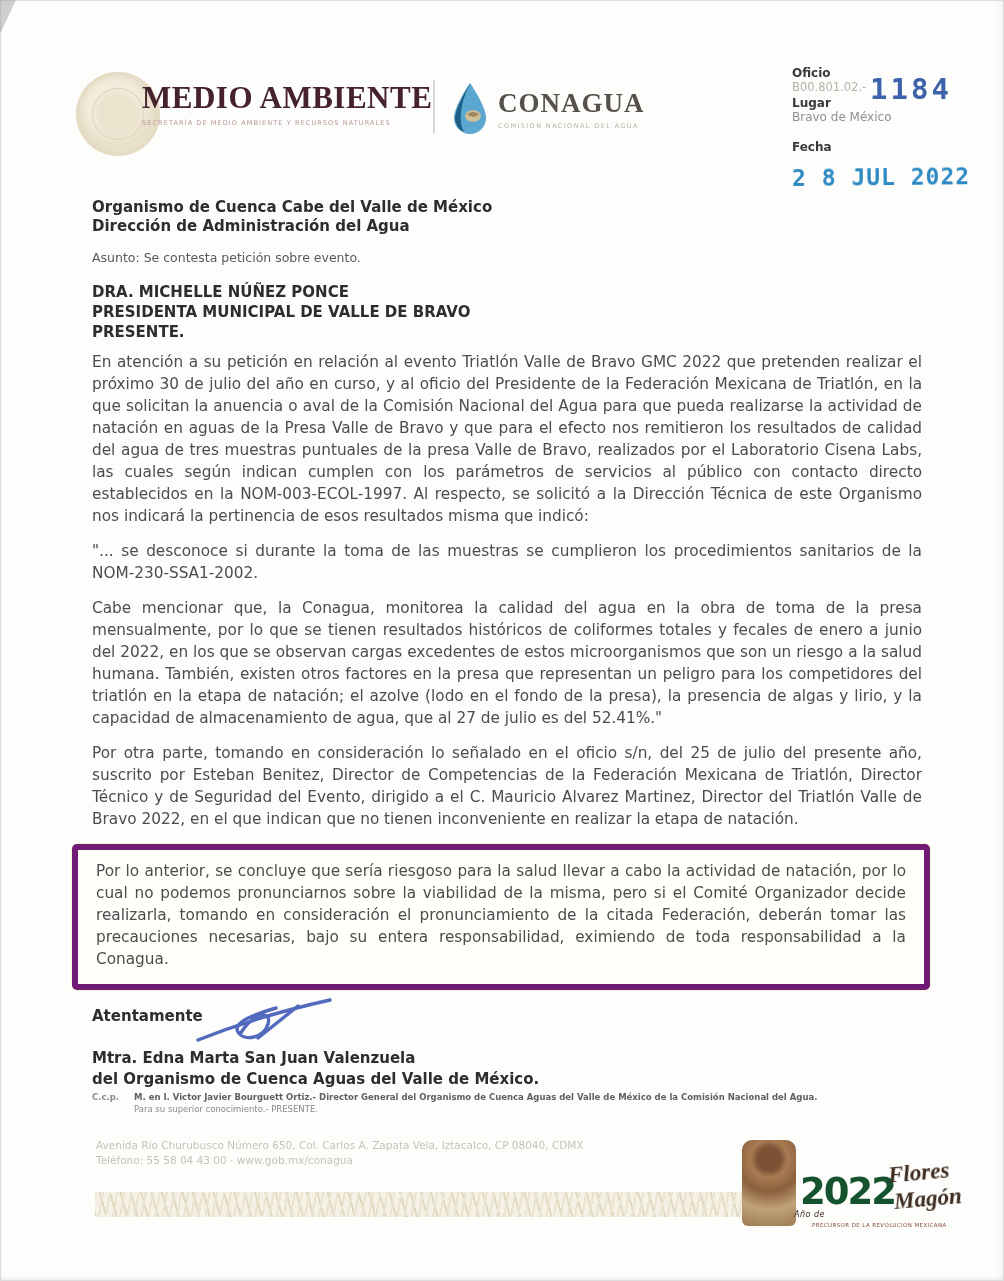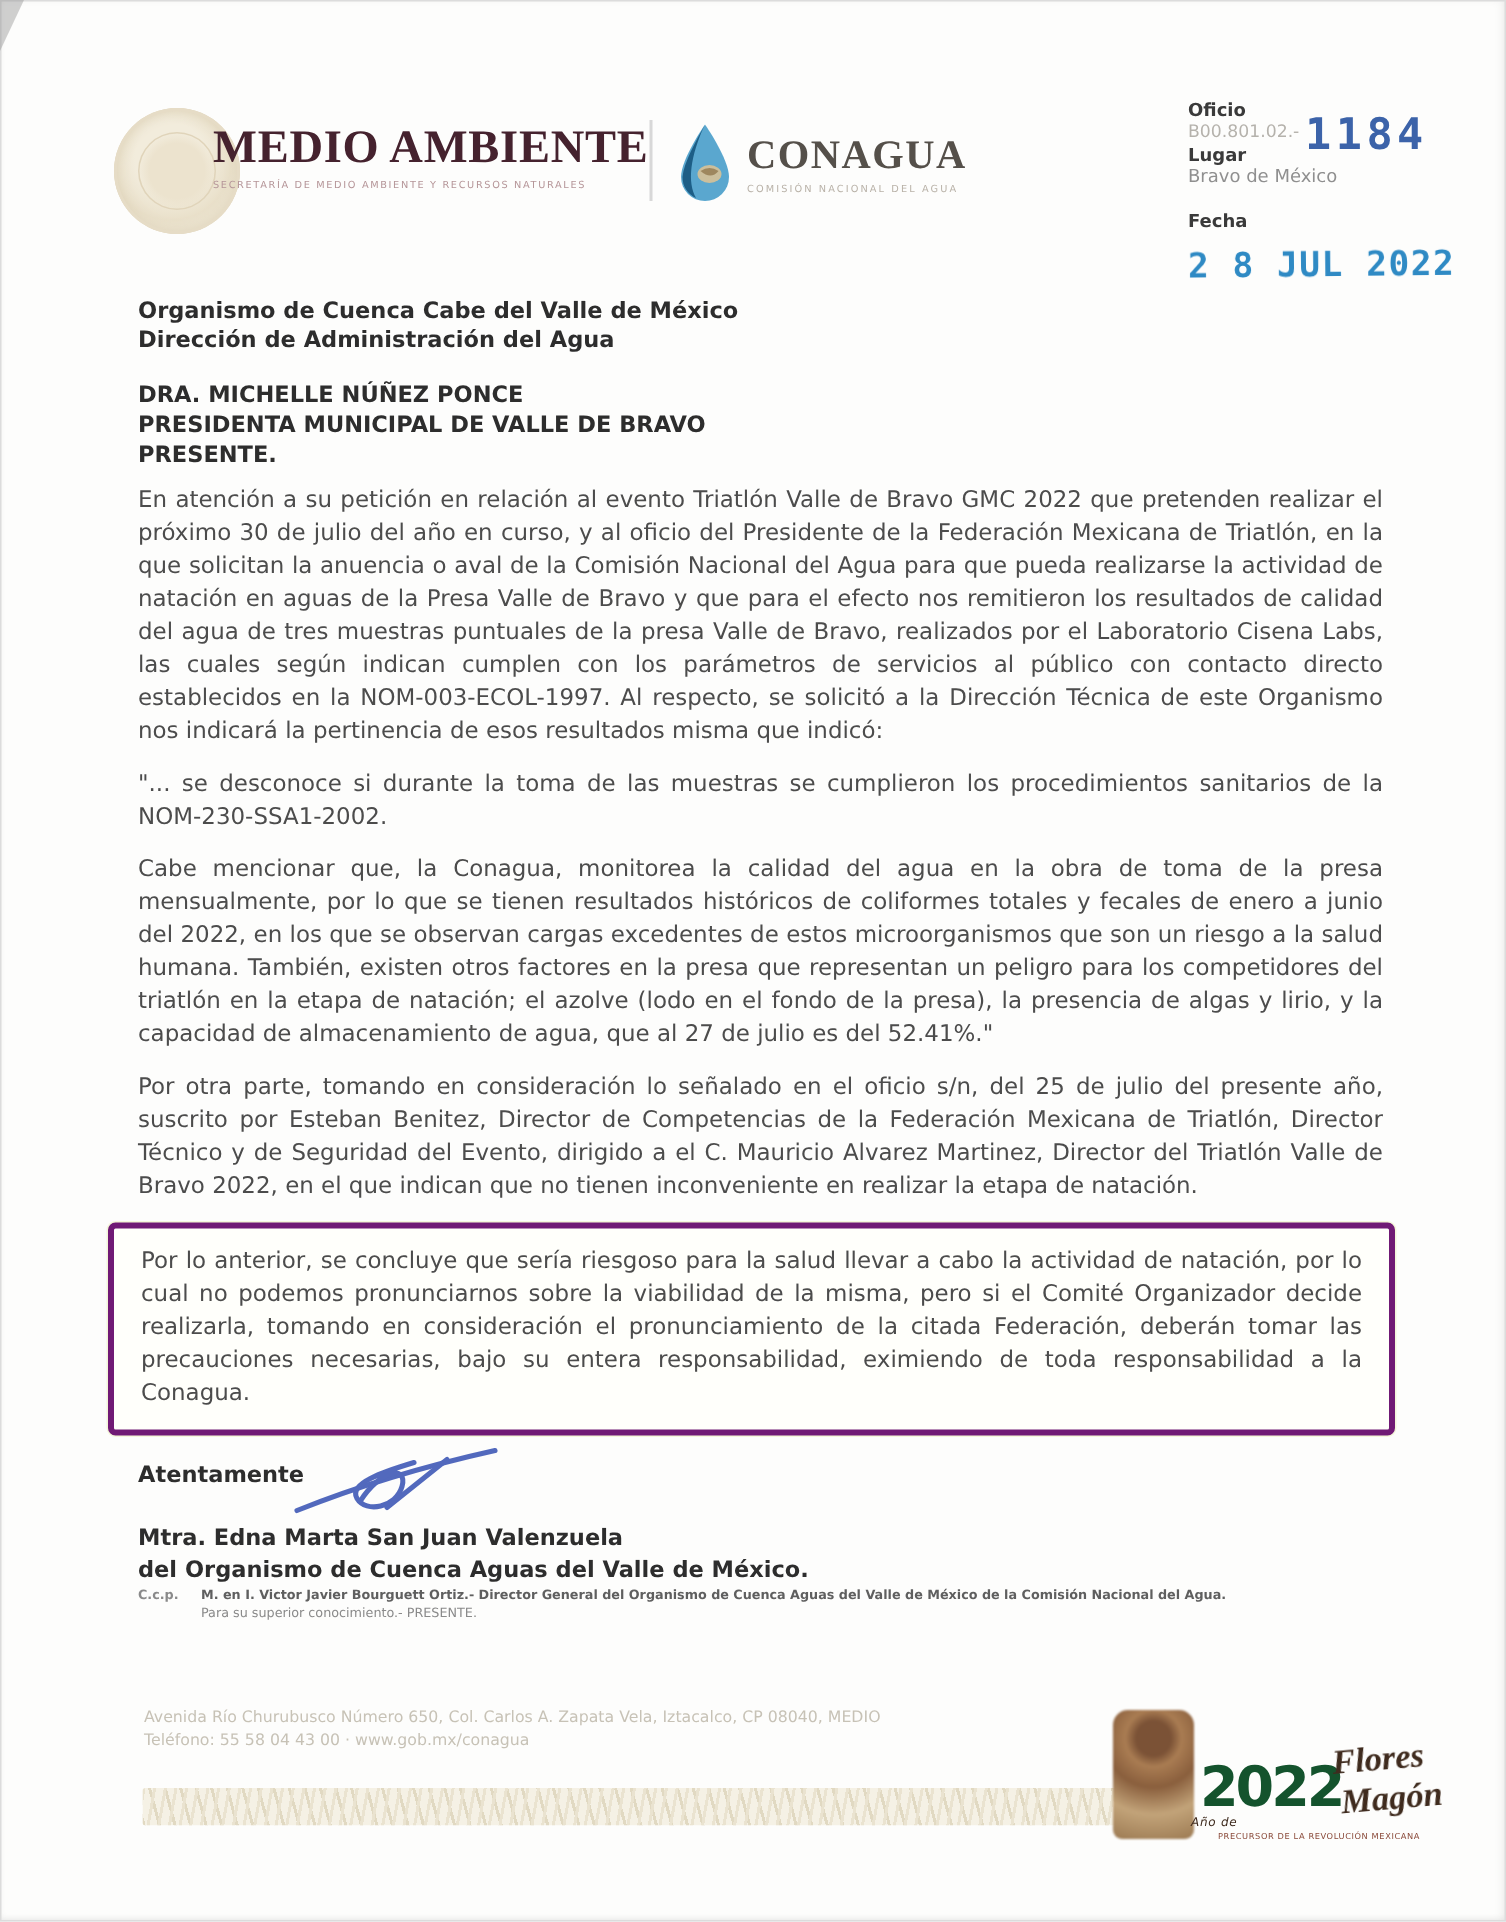--- a/index.html
+++ b/index.html
@@ -45,21 +45,21 @@
     filter:blur(.35px);white-space:nowrap;}
 
   
   .flow{position:absolute;left:92px;top:198px;width:830px;color:#4c4c4c;}
   .sender{font-size:15px;font-weight:700;color:#2d2d2d;line-height:19px;}
   .asunto{margin-top:14px;font-size:12.5px;color:#5a5a5a;}
   .recipient{margin-top:17px;font-size:15px;font-weight:700;color:#2d2d2d;line-height:20px;}
   .para{margin-top:13px;font-size:15.3px;line-height:22px;text-align:justify;}
   .para.first{margin-top:9px;}
   .highlight-box{margin-top:14px;margin-left:-20px;margin-right:-8px;
-    border:4px solid #701a75;border-radius:5px;background:#fffffb;
+    border:6px solid #701a75;border-radius:5px;background:#fffffb;
     padding:10px 18px 14px 18px;box-shadow:0 0 0 1px #f4f6da;}
   .highlight-box .para{margin-top:0;}
   .closing-wrap{position:relative;margin-top:16px;height:42px;}
   .closing{font-size:15px;font-weight:700;color:#2d2d2d;}
   .sig-svg{position:absolute;left:88px;top:-12px;}
   .sig-name{font-size:15px;font-weight:700;color:#2d2d2d;line-height:21px;}
   .ccp{margin-top:2px;display:flex;font-size:8.5px;color:#6d6d6d;filter:blur(.25px);}
   .ccp .ccp-label{width:42px;color:#8a8a8a;font-weight:700;}
   .ccp .ccp-text .l1{font-weight:700;color:#5f5f5f;}
   .ccp .ccp-text .l2{margin-top:2px;color:#8a8a8a;}
@@ -126,20 +126,21 @@
     <div>Bravo de México</div>
     <div class="lbl" style="margin-top:16px;">Fecha</div>
     <div class="stamp-date">2 8 JUL 2022</div>
   </div>
 
   <div class="flow scan-blur">
     <div class="sender">
       <div>Organismo de Cuenca Cabe del Valle de México</div>
       <div>Dirección de Administración del Agua</div>
     </div>
+    <div class="asunto">Asunto: Se contesta petición sobre evento.</div>
 
     <div class="recipient">
       <div>DRA. MICHELLE NÚÑEZ PONCE</div>
       <div>PRESIDENTA MUNICIPAL DE VALLE DE BRAVO</div>
       <div>PRESENTE.</div>
     </div>
 
     <div class="para first">En atención a su petición en relación al evento Triatlón Valle de Bravo GMC 2022 que pretenden realizar el próximo 30 de julio del año en curso, y al oficio del  Presidente de la Federación Mexicana de Triatlón, en la que solicitan la anuencia o aval de la Comisión Nacional del Agua para que pueda realizarse la actividad de natación en aguas de la Presa Valle de Bravo y que para el efecto nos remitieron los resultados de calidad del agua de tres muestras puntuales de la presa Valle de Bravo, realizados por el Laboratorio Cisena Labs, las cuales según indican cumplen con los parámetros de servicios al público con contacto directo establecidos en la NOM-003-ECOL-1997.  Al respecto, se solicitó a la Dirección Técnica de este Organismo nos indicará la pertinencia de esos resultados misma que indicó:</div>
     <div class="para">"... se desconoce si durante la toma de las muestras se cumplieron los procedimientos sanitarios de la NOM-230-SSA1-2002.</div>
     <div class="para">Cabe mencionar que, la Conagua, monitorea la calidad del agua en la obra de toma de la presa mensualmente, por lo que se tienen resultados históricos de coliformes totales y fecales de enero a junio del 2022, en los que se observan cargas excedentes de estos microorganismos que son un riesgo a la salud humana. También, existen otros factores en la presa que representan un peligro para los competidores del triatlón en la etapa de natación; el azolve (lodo en el fondo de la presa), la presencia de algas y lirio, y la capacidad de almacenamiento de agua, que al 27 de julio es del 52.41%."</div>
@@ -168,21 +169,21 @@
     <div class="ccp">
       <div class="ccp-label">C.c.p.</div>
       <div class="ccp-text">
         <div class="l1">M. en I. Victor Javier Bourguett Ortiz.- Director General del Organismo de Cuenca Aguas del Valle de México de la Comisión Nacional del Agua.</div>
         <div class="l2">Para su superior conocimiento.- PRESENTE.</div>
       </div>
     </div>
   </div>
 
   <div class="footer-address">
-    <div>Avenida Río Churubusco Número 650, Col. Carlos A. Zapata Vela, Iztacalco, CP 08040, MEDIO</div>
+    <div>Avenida Río Churubusco Número 650, Col. Carlos A. Zapata Vela, Iztacalco, CP 08040, CDMX</div>
     <div>Teléfono: 55 58 04 43 00 · www.gob.mx/conagua</div>
   </div>
 
   <div class="pattern-band"></div>
 
   <div class="magon">
     <div class="portrait"></div>
     <div class="year">2022</div>
     <div class="anode">Año de</div>
     <div class="fname">Flores</div>

